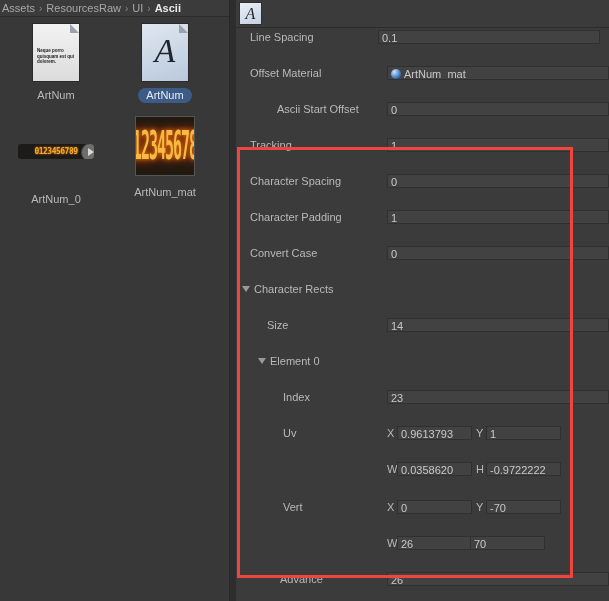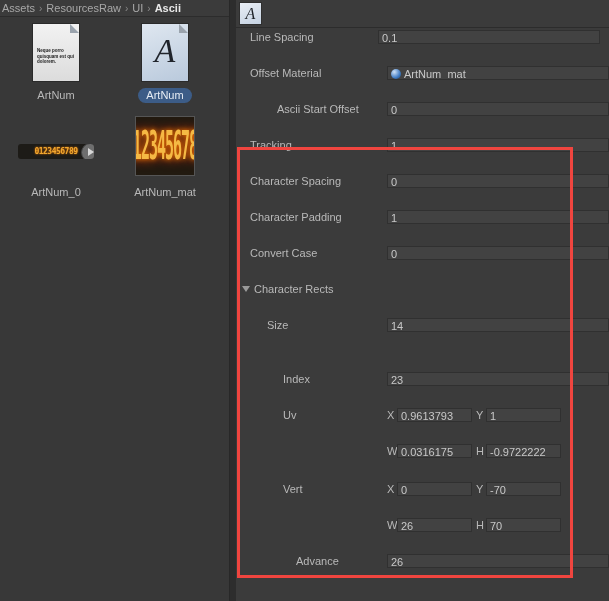--- a/index.html
+++ b/index.html
@@ -131,21 +131,21 @@
         </div>
       </div>
 
       <div class="asset-cell" style="left:4px;top:104px;">
         <div class="asset-thumb-wrap" style="height:60px;align-items:center;">
           <div class="thumb-strip">
             <span class="digits">0123456789</span>
             <span class="play-badge"></span>
           </div>
         </div>
-        <div style="margin-top:1px;">
+        <div style="margin-top:8px;">
           <span class="asset-label">ArtNum_0</span>
         </div>
       </div>
 
       <div class="asset-cell" style="left:113px;top:94px;">
         <div class="asset-thumb-wrap" style="height:70px;align-items:center;">
           <div class="thumb-mat">
             <span class="glyphs">0123456789</span>
           </div>
         </div>
@@ -208,58 +208,62 @@
       <div class="row" style="top:126px;">
         <span class="foldout open" style="left:6px;"></span>
         <span class="lbl" style="left:18px;">Character Rects</span>
       </div>
 
       <div class="row" style="top:144px;">
         <span class="lbl" style="left:31px;">Size</span>
         <span class="fld" style="left:151px;width:222px;">14</span>
       </div>
 
+      <div class="row" style="top:162px;">
+        <span class="foldout open" style="left:22px;"></span>
+        <span class="lbl" style="left:34px;">Element 0</span>
+      </div>
 
       <div class="row" style="top:180px;">
         <span class="lbl" style="left:47px;">Index</span>
         <span class="fld" style="left:151px;width:222px;">23</span>
       </div>
 
       <div class="row" style="top:198px;">
         <span class="lbl" style="left:47px;">Uv</span>
         <span class="vec-cmp" style="left:151px;">X</span>
         <span class="fld" style="left:161px;width:75px;">0.9613793</span>
         <span class="vec-cmp" style="left:240px;">Y</span>
         <span class="fld" style="left:250px;width:75px;">1</span>
       </div>
 
       <div class="row" style="top:216px;">
         <span class="vec-cmp" style="left:151px;">W</span>
-        <span class="fld" style="left:161px;width:75px;">0.0316175</span>
+        <span class="fld" style="left:161px;width:75px;">0.0358620</span>
         <span class="vec-cmp" style="left:240px;">H</span>
         <span class="fld" style="left:250px;width:75px;">-0.9722222</span>
       </div>
 
       <div class="row" style="top:236px;">
         <span class="lbl" style="left:47px;">Vert</span>
         <span class="vec-cmp" style="left:151px;">X</span>
         <span class="fld" style="left:161px;width:75px;">0</span>
         <span class="vec-cmp" style="left:240px;">Y</span>
         <span class="fld" style="left:250px;width:75px;">-70</span>
       </div>
 
       <div class="row" style="top:254px;">
         <span class="vec-cmp" style="left:151px;">W</span>
         <span class="fld" style="left:161px;width:75px;">26</span>
         <span class="vec-cmp" style="left:240px;">H</span>
-        <span class="fld" style="left:250px;width:75px;">70</span>
+        <span class="fld" style="left:234px;width:75px;">70</span>
       </div>
 
       <div class="row" style="top:272px;">
-        <span class="lbl" style="left:60px;text-align:center;">Advance</span>
+        <span class="lbl" style="left:44px;text-align:center;">Advance</span>
         <span class="fld" style="left:151px;width:222px;">26</span>
       </div>
 
     </div>
 
   </div>
 
   <div id="red-box"></div>
 
 </div>

